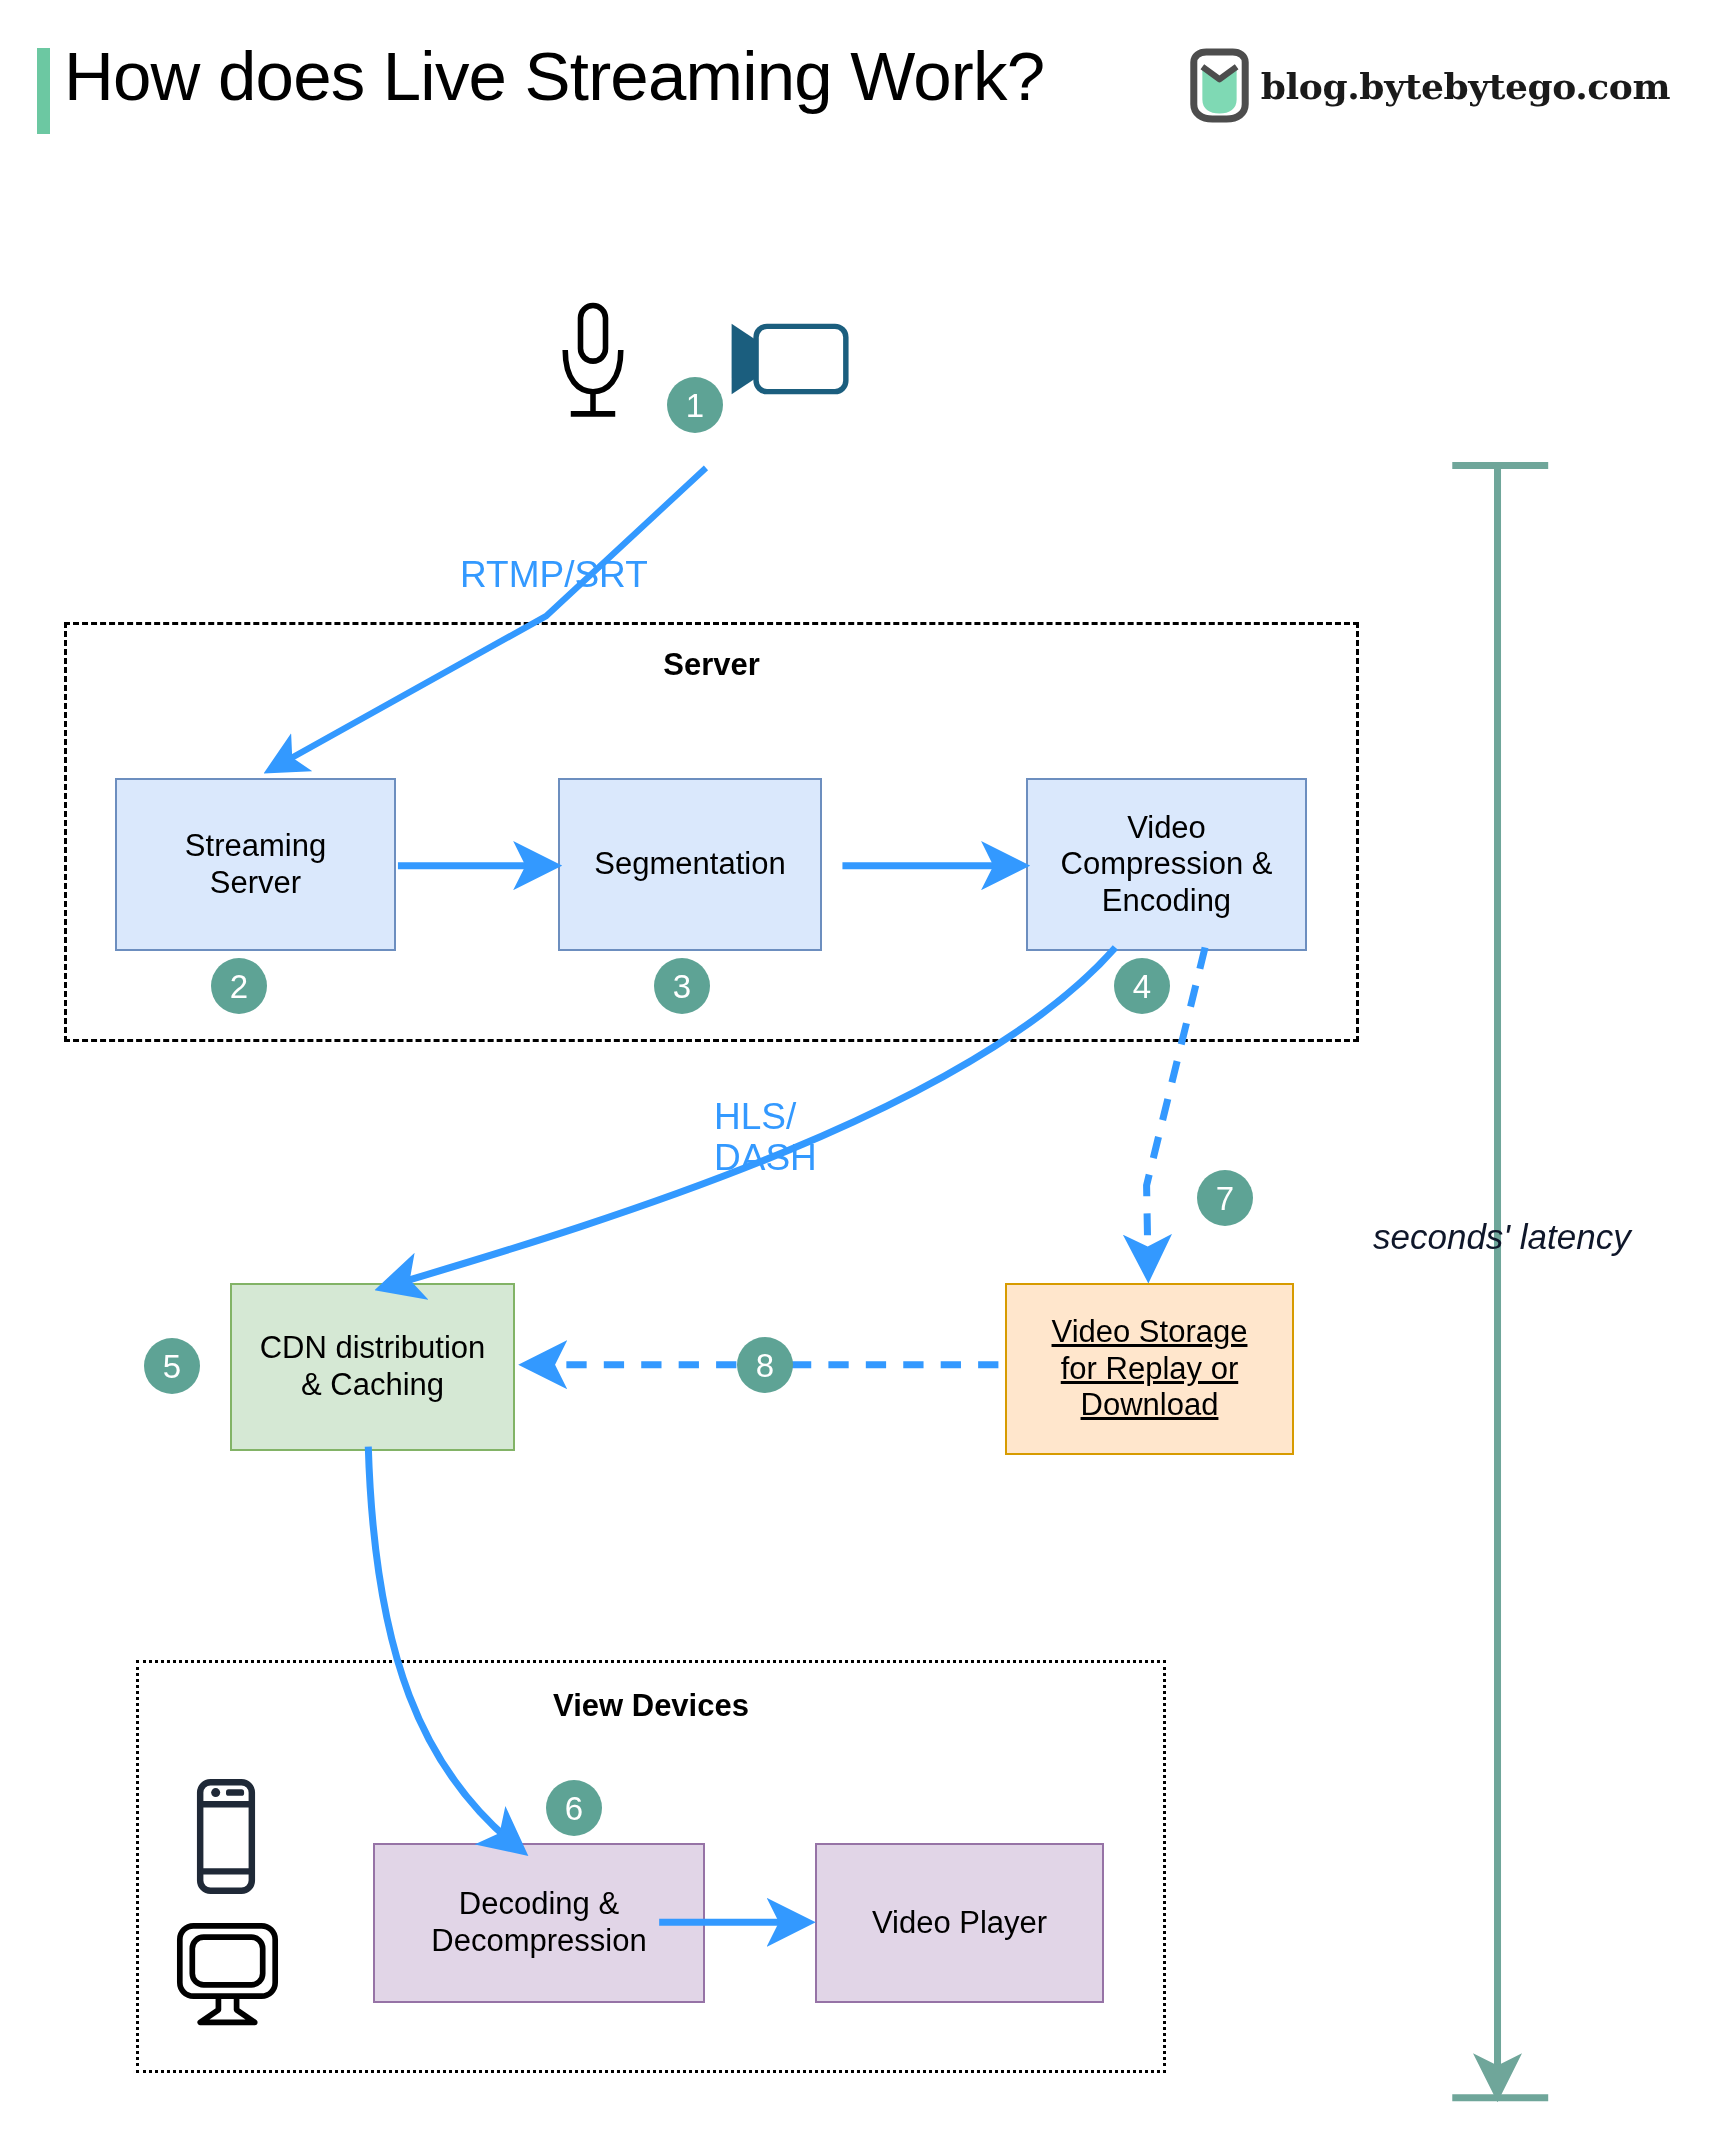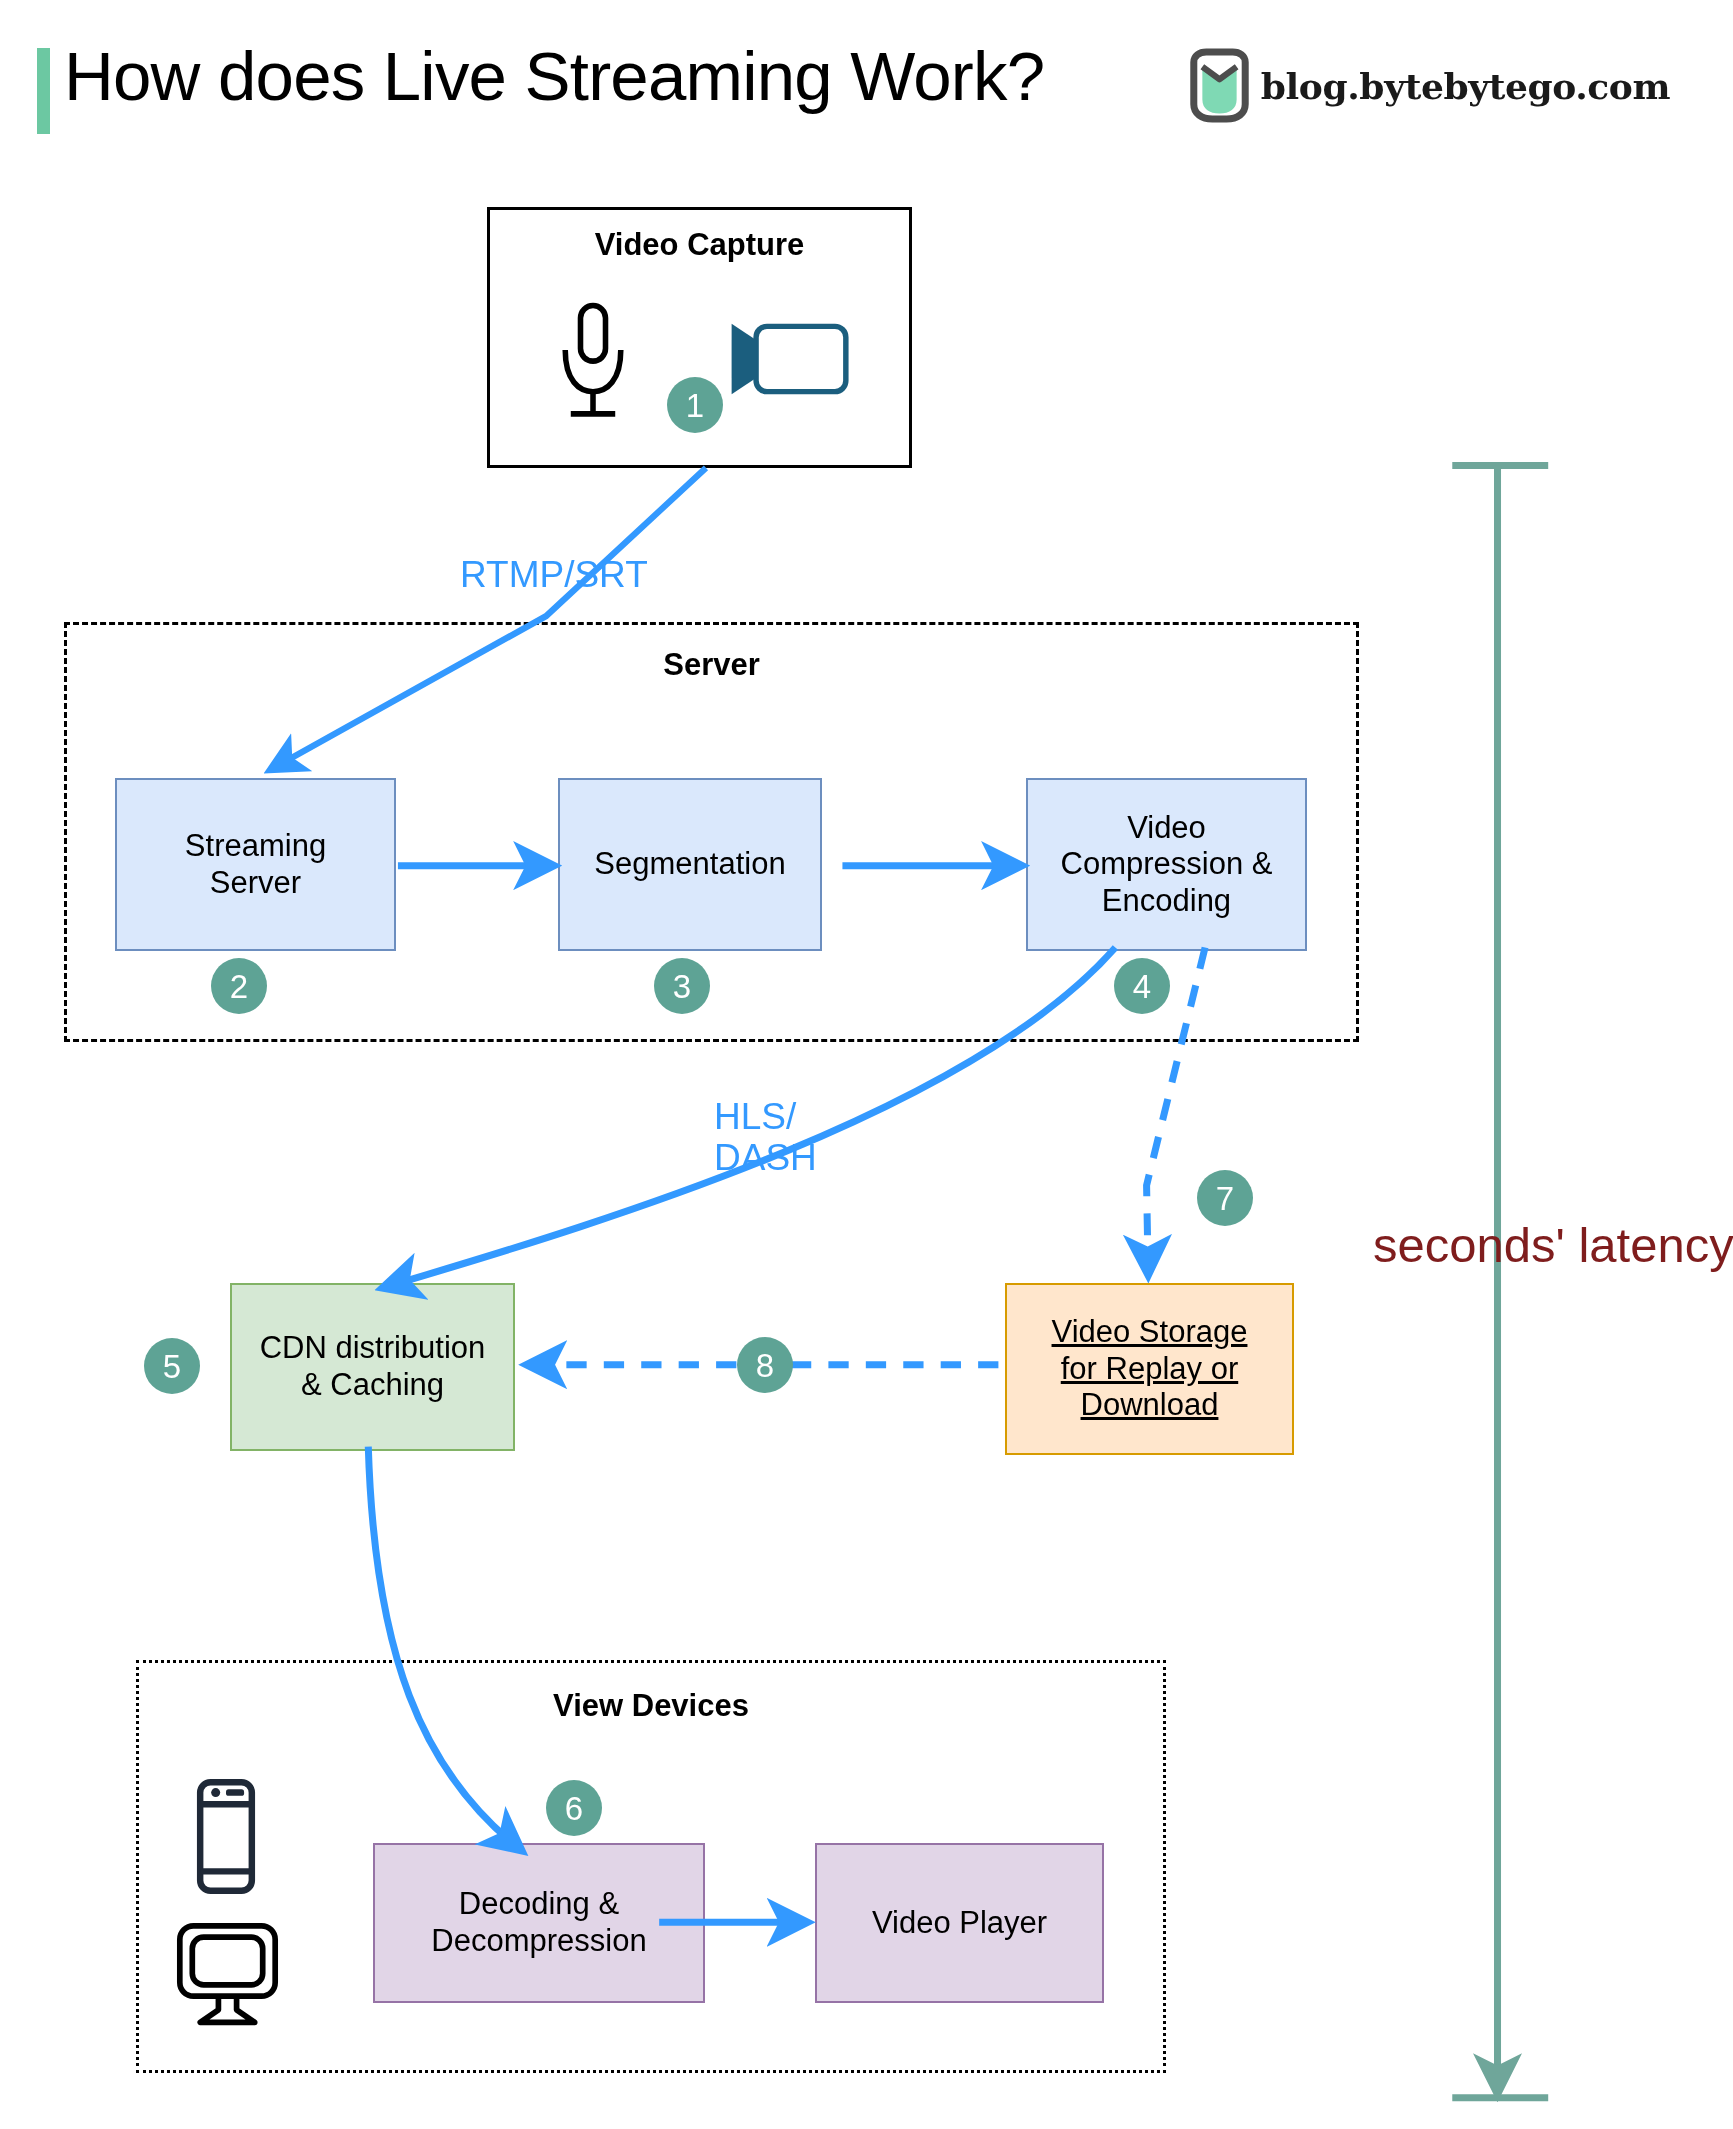--- a/index.html
+++ b/index.html
@@ -113,24 +113,25 @@
   .edge-label {
     position: absolute;
     color: #3399ff;
     font-size: 37px;
     line-height: 1.12;
     white-space: pre;
     z-index: 25;
   }
   #latency-label {
     position: absolute;
-    color: #7f1d1d;
-    font-size: 49px;
+    color: #0f172a;
+    font-size: 35px;
     white-space: nowrap;
     z-index: 25;
+    font-style: italic;
   }
 
   
   #edges {
     position: absolute;
     left: 0; top: 0;
     width: 1734px; height: 2129px;
     pointer-events: none;
     z-index: 10;
   }
@@ -180,23 +181,20 @@
 
     <path d="M 472 1855 C 480 2120 540 2270 665 2370" fill="none" stroke="#3399ff" stroke-width="9" marker-end="url(#arrow-blue)"></path>
 
     <line x1="845" y1="2465" x2="1030" y2="2465" stroke="#3399ff" stroke-width="9" marker-end="url(#arrow-blue)"></line>
 
     <line x1="1862" y1="597" x2="1985" y2="597" stroke="#6fa69a" stroke-width="9"></line>
     <line x1="1920" y1="597" x2="1920" y2="2680" stroke="#6fa69a" stroke-width="9" marker-end="url(#arrow-teal)"></line>
     <line x1="1862" y1="2690" x2="1985" y2="2690" stroke="#6fa69a" stroke-width="9"></line>
   </svg>
 
-  <div class="group group-solid" style="left:487px; top:207px; width:425px; height:261px;">
-    <div class="group-title" style="top:17px;">Video Capture</div>
-  </div>
 
   <svg class="device-icon" style="left:550px; top:300px; width:86px; height:125px;" viewBox="0 0 60 90">
     <rect x="21" y="4" width="18" height="40" rx="9" fill="none" stroke="#000" stroke-width="4"></rect>
     <path d="M10 36 C10 58 20 66 30 66 C40 66 50 58 50 36" fill="none" stroke="#000" stroke-width="4"></path>
     <line x1="30" y1="66" x2="30" y2="80" stroke="#000" stroke-width="4"></line>
     <line x1="14" y1="82" x2="46" y2="82" stroke="#000" stroke-width="4"></line>
   </svg>
 
   <svg class="device-icon" style="left:718px; top:318px; width:136px; height:82px;" viewBox="0 0 100 60">
     <rect x="28" y="6" width="66" height="48" rx="8" fill="#ffffff" stroke="#1b5e7e" stroke-width="4"></rect>

